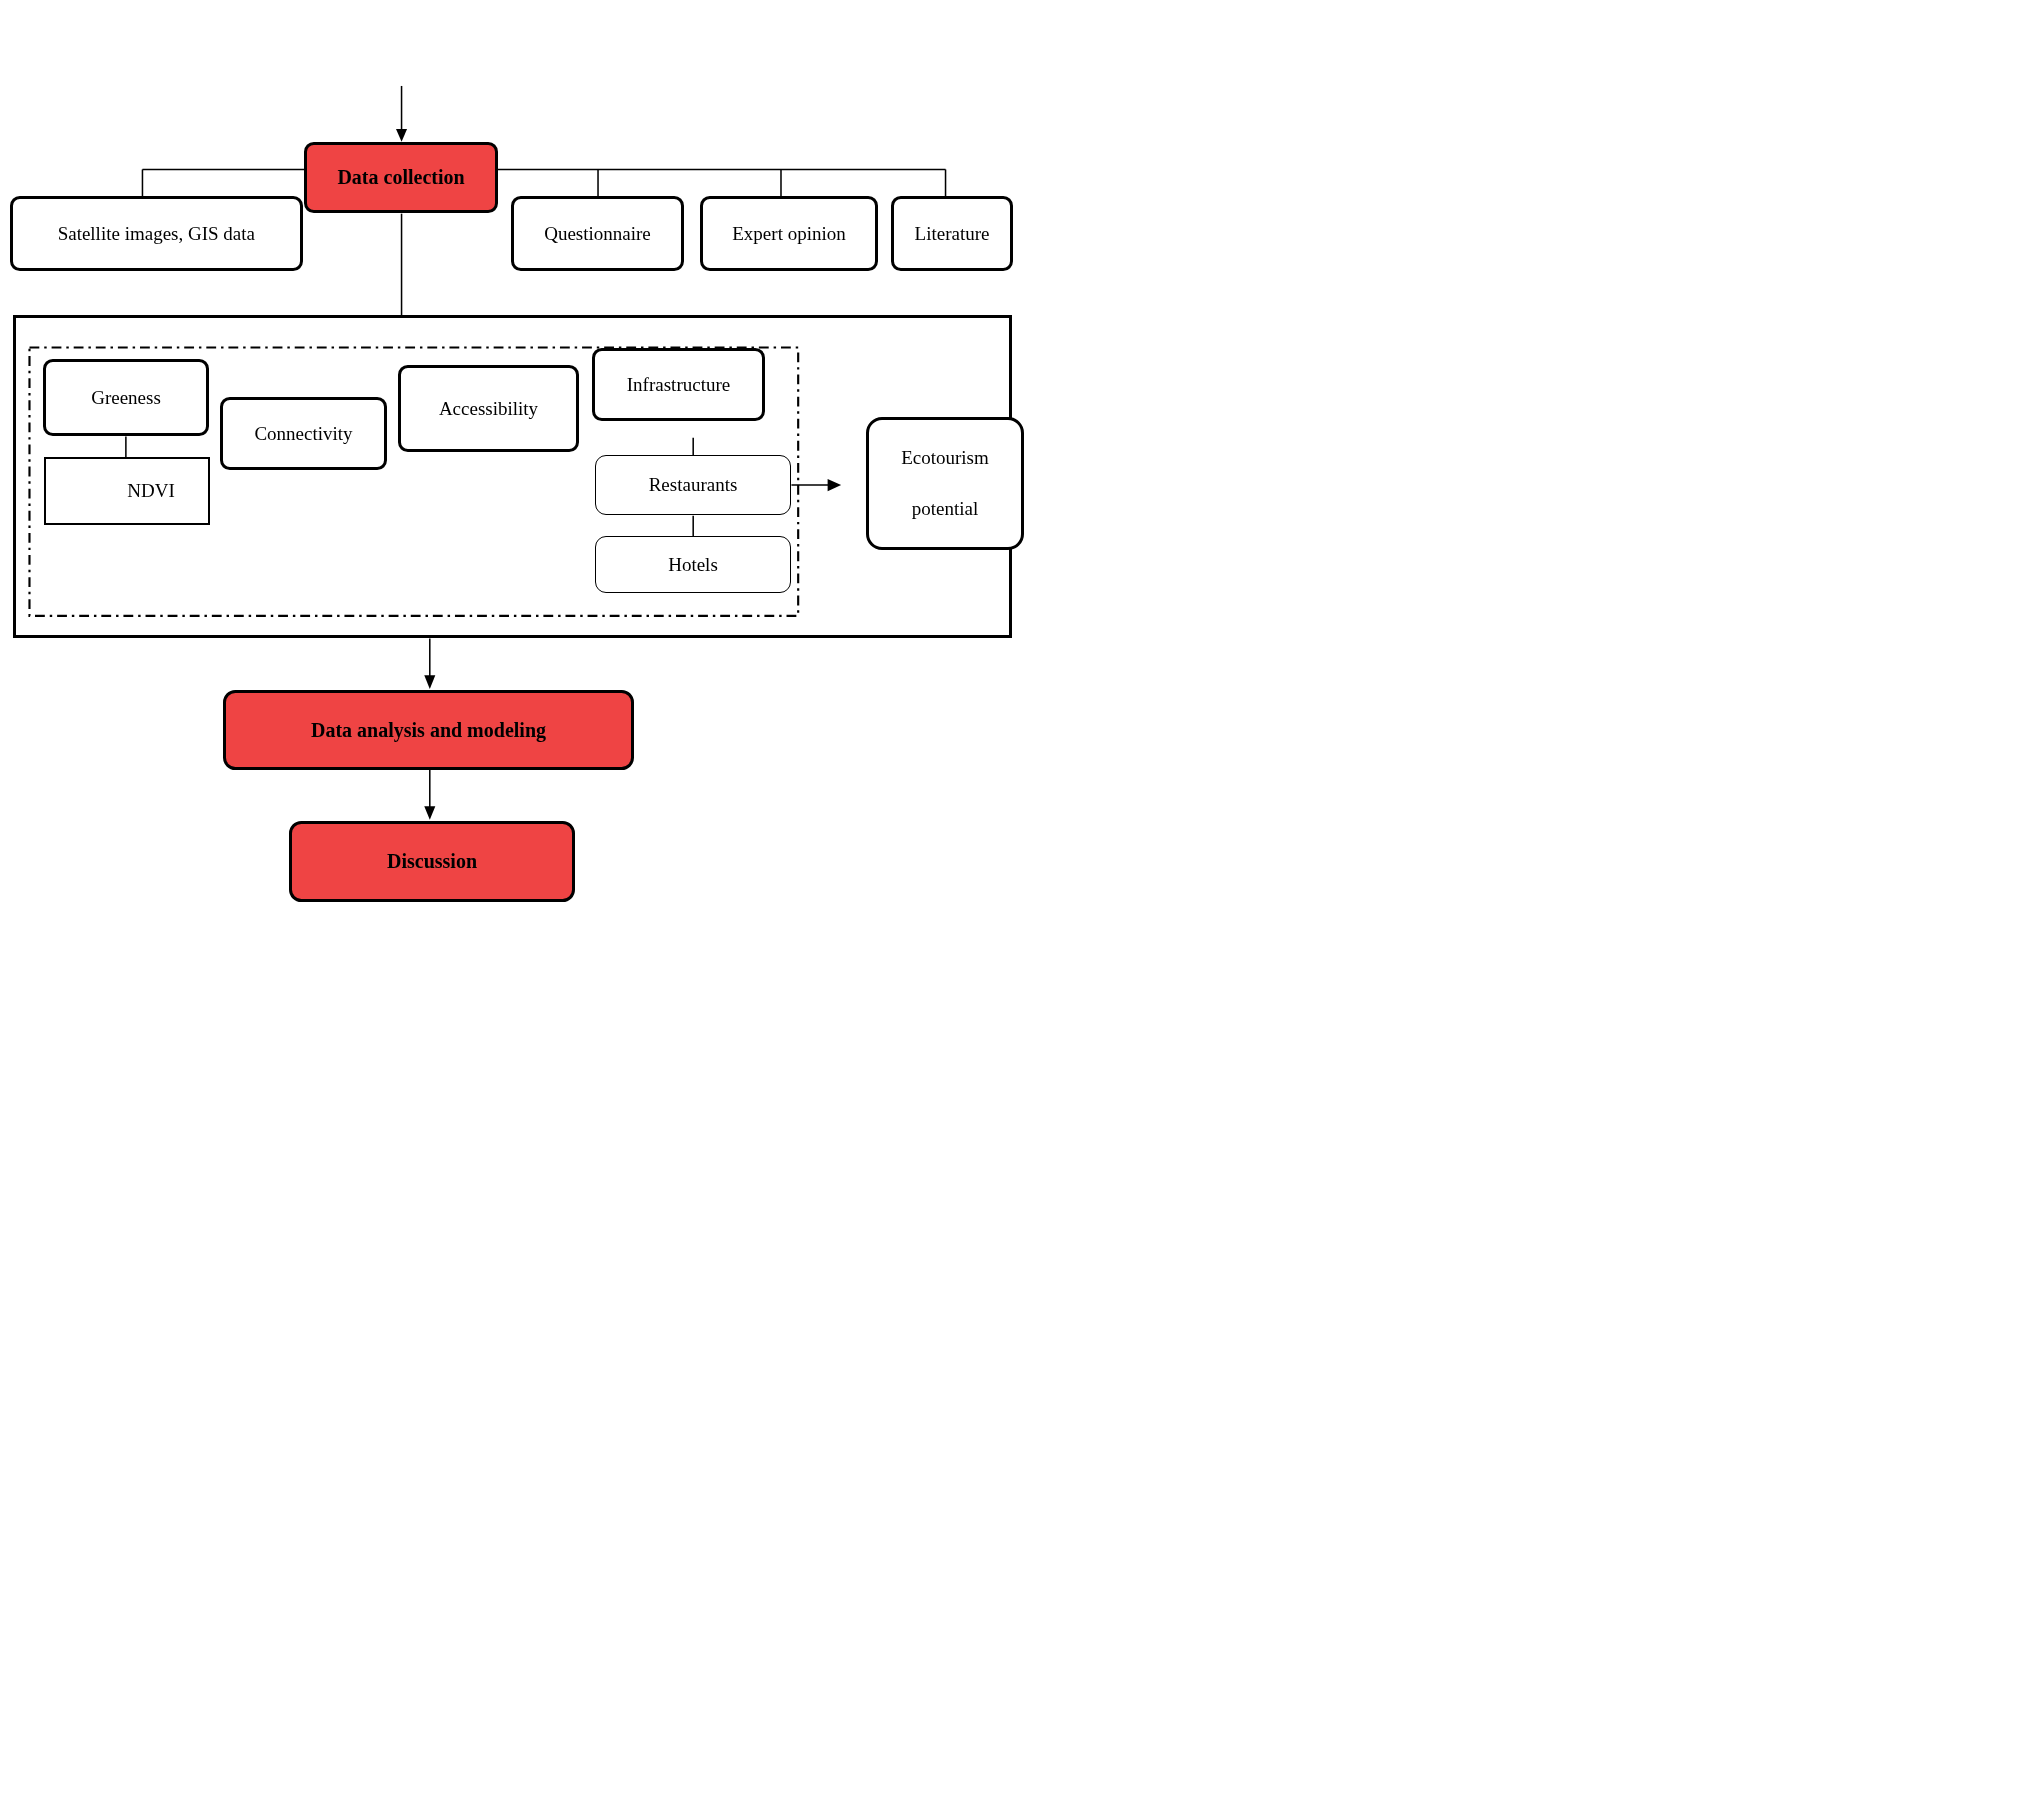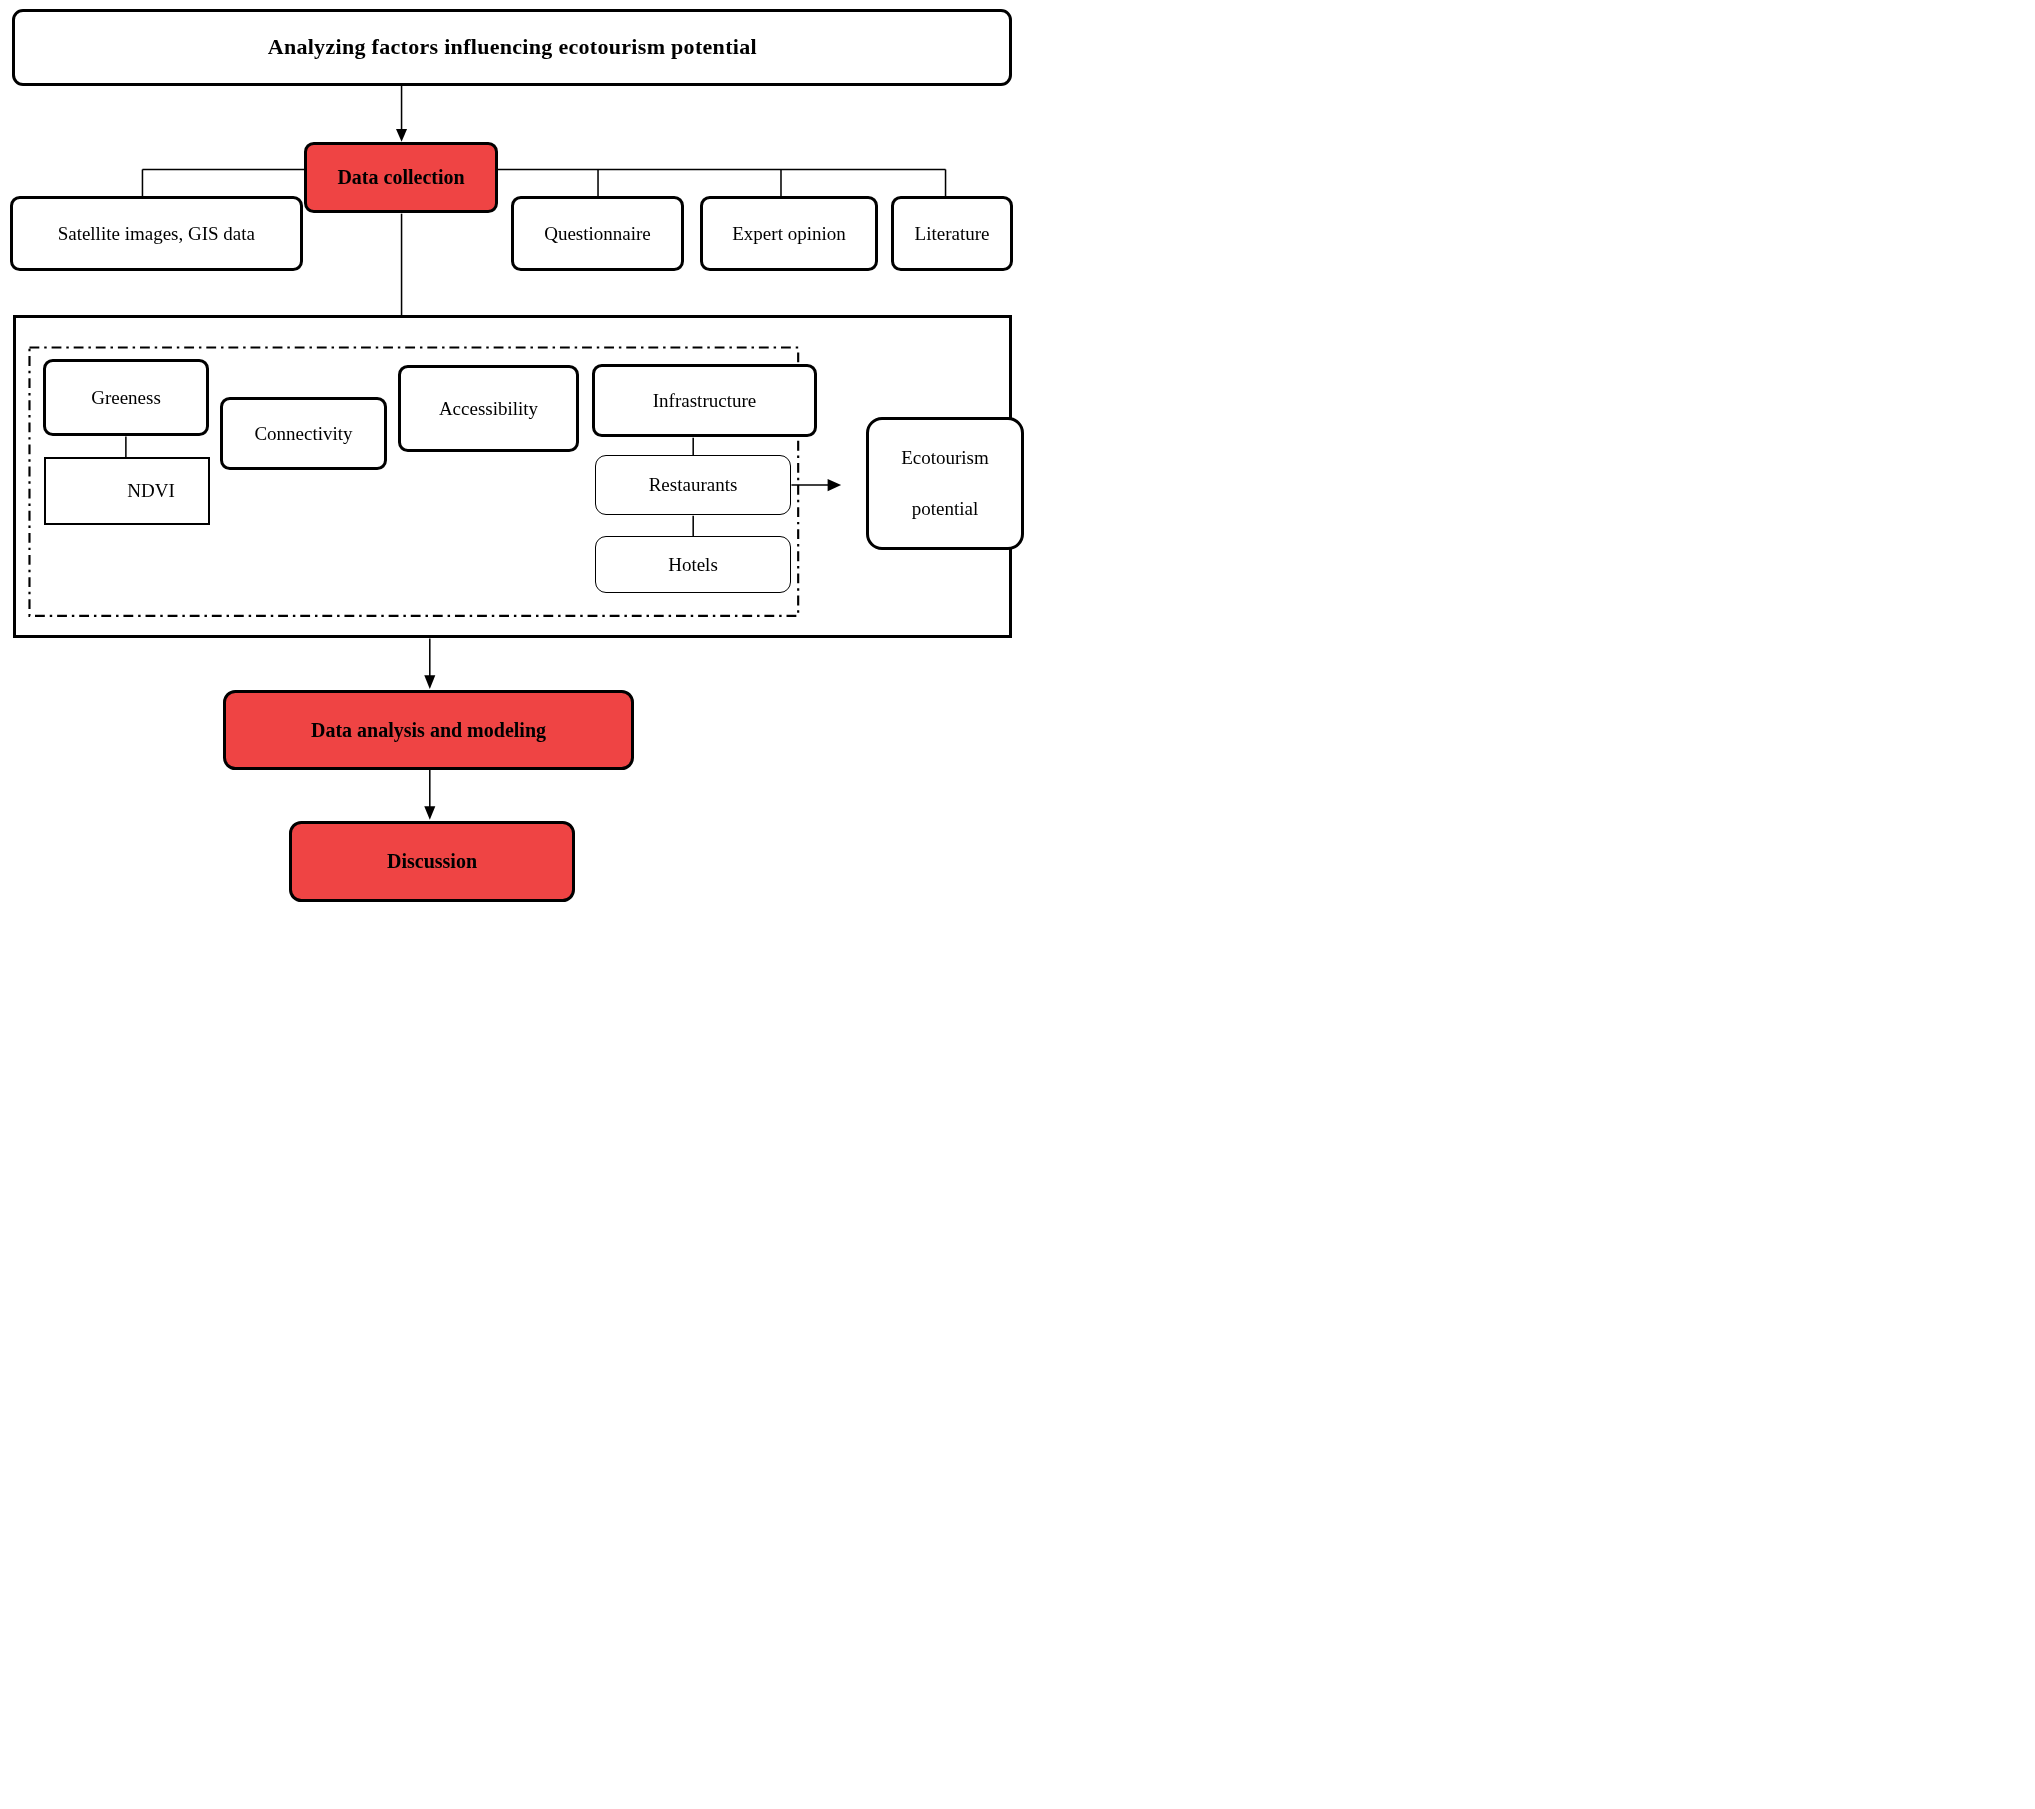--- a/index.html
+++ b/index.html
@@ -76,23 +76,20 @@
     <line x1="1289" y1="790" x2="1350" y2="790" stroke="#000000" stroke-width="2.5"></line>
     <polygon points="1370,790 1348,780 1348,800" fill="#000000"></polygon>
 
     <line x1="700" y1="1040" x2="700" y2="1102" stroke="#000000" stroke-width="2.5"></line>
     <polygon points="700,1122 691,1100 709,1100" fill="#000000"></polygon>
 
     <line x1="700" y1="1254" x2="700" y2="1315" stroke="#000000" stroke-width="2.5"></line>
     <polygon points="700,1335 691,1313 709,1313" fill="#000000"></polygon>
   </svg>
 
-  <div class="box rounded thick" style="left:12.3px; top:8.6px; width:1000px; height:77px; border-radius:11px;">
-    <span class="t-title">Analyzing factors influencing ecotourism potential</span>
-  </div>
 
   <div class="box rounded shaded" style="left:304px; top:142px; width:194px; height:71px;">
     <span class="t-bold">Data collection</span>
   </div>
 
   <div class="box rounded" style="left:9.8px; top:196px; width:293px; height:75px;text-align:center;">
     <span class="t-label">Satellite images, GIS data</span>
   </div>
   <div class="box rounded" style="left:511px; top:196px; width:173px; height:75px;">
     <span class="t-label">Questionnaire</span>
@@ -106,21 +103,21 @@
 
   <div class="box rounded" style="left:43px; top:359px; width:166px; height:77px;">
     <span class="t-label">Greeness</span>
   </div>
   <div class="box rounded" style="left:220px; top:365px; width:167px; height:73px;margin-top:32px;">
     <span class="t-label">Connectivity</span>
   </div>
   <div class="box rounded" style="left:398px; top:365px; width:181px; height:87px;">
     <span class="t-label">Accessibility</span>
   </div>
-  <div class="box rounded" style="left:592px; top:364px; width:225px; height:73px;">
+  <div class="box rounded" style="left:592px; top:348px; width:173px; height:73px;">
     <span class="t-label">Infrastructure</span>
   </div>
 
   <div class="box thin" style="left:44px; top:457px; width:166px; height:68px;padding-left:48px;">
     <span class="t-label">NDVI</span>
   </div>
   <div class="box thinner" style="left:595px; top:455px; width:196px; height:60px;">
     <span class="t-label">Restaurants</span>
   </div>
   <div class="box thinner" style="left:595px; top:536px; width:196px; height:57px;">

